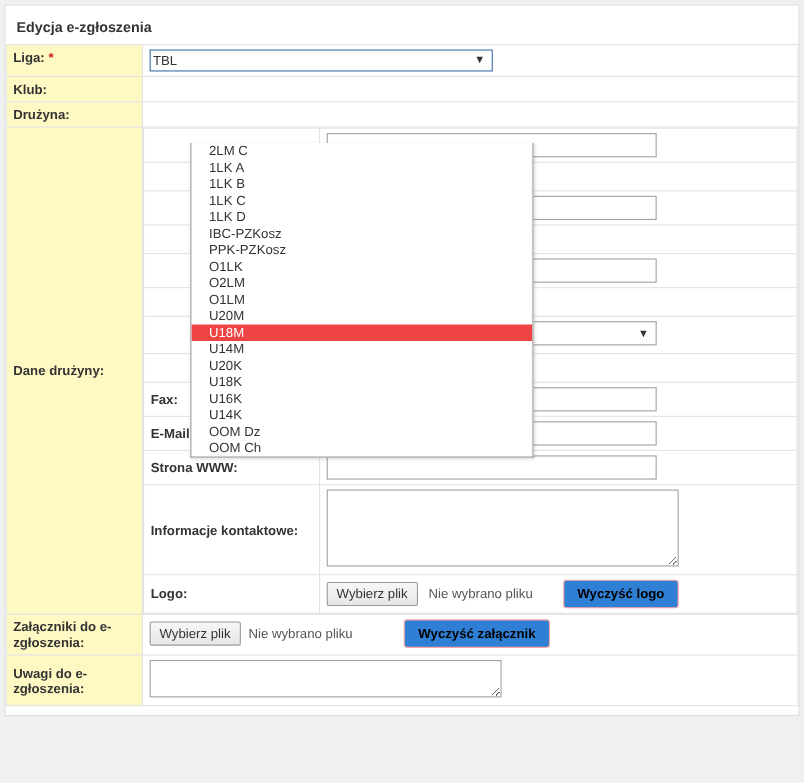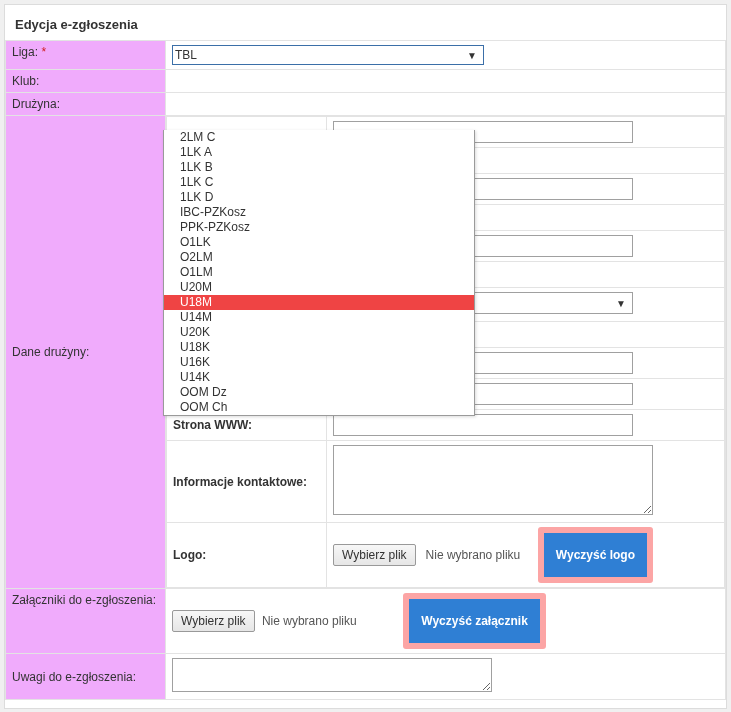--- a/index.html
+++ b/index.html
@@ -37,24 +37,24 @@
       width: 100%;
       border-collapse: collapse;
     }
     table.form-table > tbody > tr > td {
       border: 1px solid #e3e3e3;
       padding: 4px 6px;
       vertical-align: top;
       font-size: 12px;
     }
     td.label-cell {
-      width: 160px;
-      font-weight: normal;
-      color: #333;
-      background: #f0abfc;
+      width: 124px;
+      font-weight: bold;
+      color: #333;
+      background: #fef9c3;
       vertical-align: middle;
     }
     td.inner-label {
       width: 160px;
       font-weight: bold;
       color: #333;
       background: #fff;
       vertical-align: middle;
       border: 1px solid #e3e3e3;
       padding: 4px 6px;
@@ -75,21 +75,21 @@
     .select-display .caret {
       position: absolute;
       right: 6px;
       top: 50%;
       transform: translateY(-50%);
       font-size: 10px;
       color: #333;
     }
     .dropdown-panel {
       position: absolute;
-      left: 158px;
+      left: 168px;
       top: 125px;
       width: 312px;
       border: 1px solid #9a9a9a;
       border-top: none;
       background: #fff;
       z-index: 100;
       box-shadow: 1px 1px 3px rgba(0,0,0,0.15);
     }
     .dropdown-list {
       max-height: 300px;
@@ -139,24 +139,24 @@
     }
     .file-label {
       display: inline-block;
       margin-left: 4px;
       color: #555;
       font-size: 12px;
     }
     .btn-primary {
       display: inline-block;
       background: #2f7fd4;
-      border: 6px solid #fca5a5;
-      color: #ffffff;
-      font-weight: bold;
-      padding: 15px 12px;
+      border: 1px solid #fca5a5;
+      color: #000000;
+      font-weight: bold;
+      padding: 5px 12px;
       border-radius: 3px;
       font-size: 12px;
       cursor: pointer;
     }
     .logo-row { display: flex; align-items: center; gap: 6px; }
     .logo-row .btn-primary { margin-left: auto; margin-right: 0; }
     table.inner-table { width: 100%; border-collapse: collapse; }
     table.inner-table td { border: 1px solid #e3e3e3; padding: 4px 6px; vertical-align: middle; }
     .spacer-rows td { height: 26px; }
     .select-voi {

